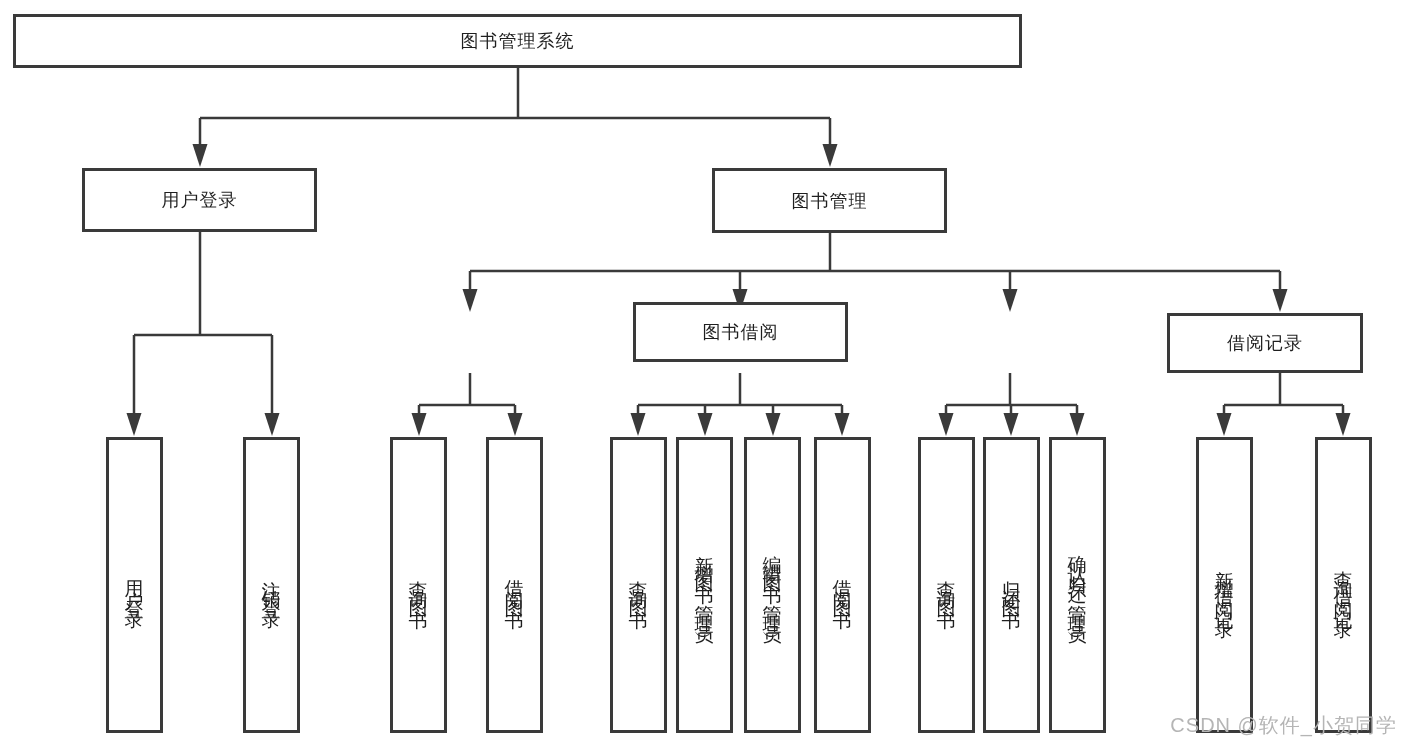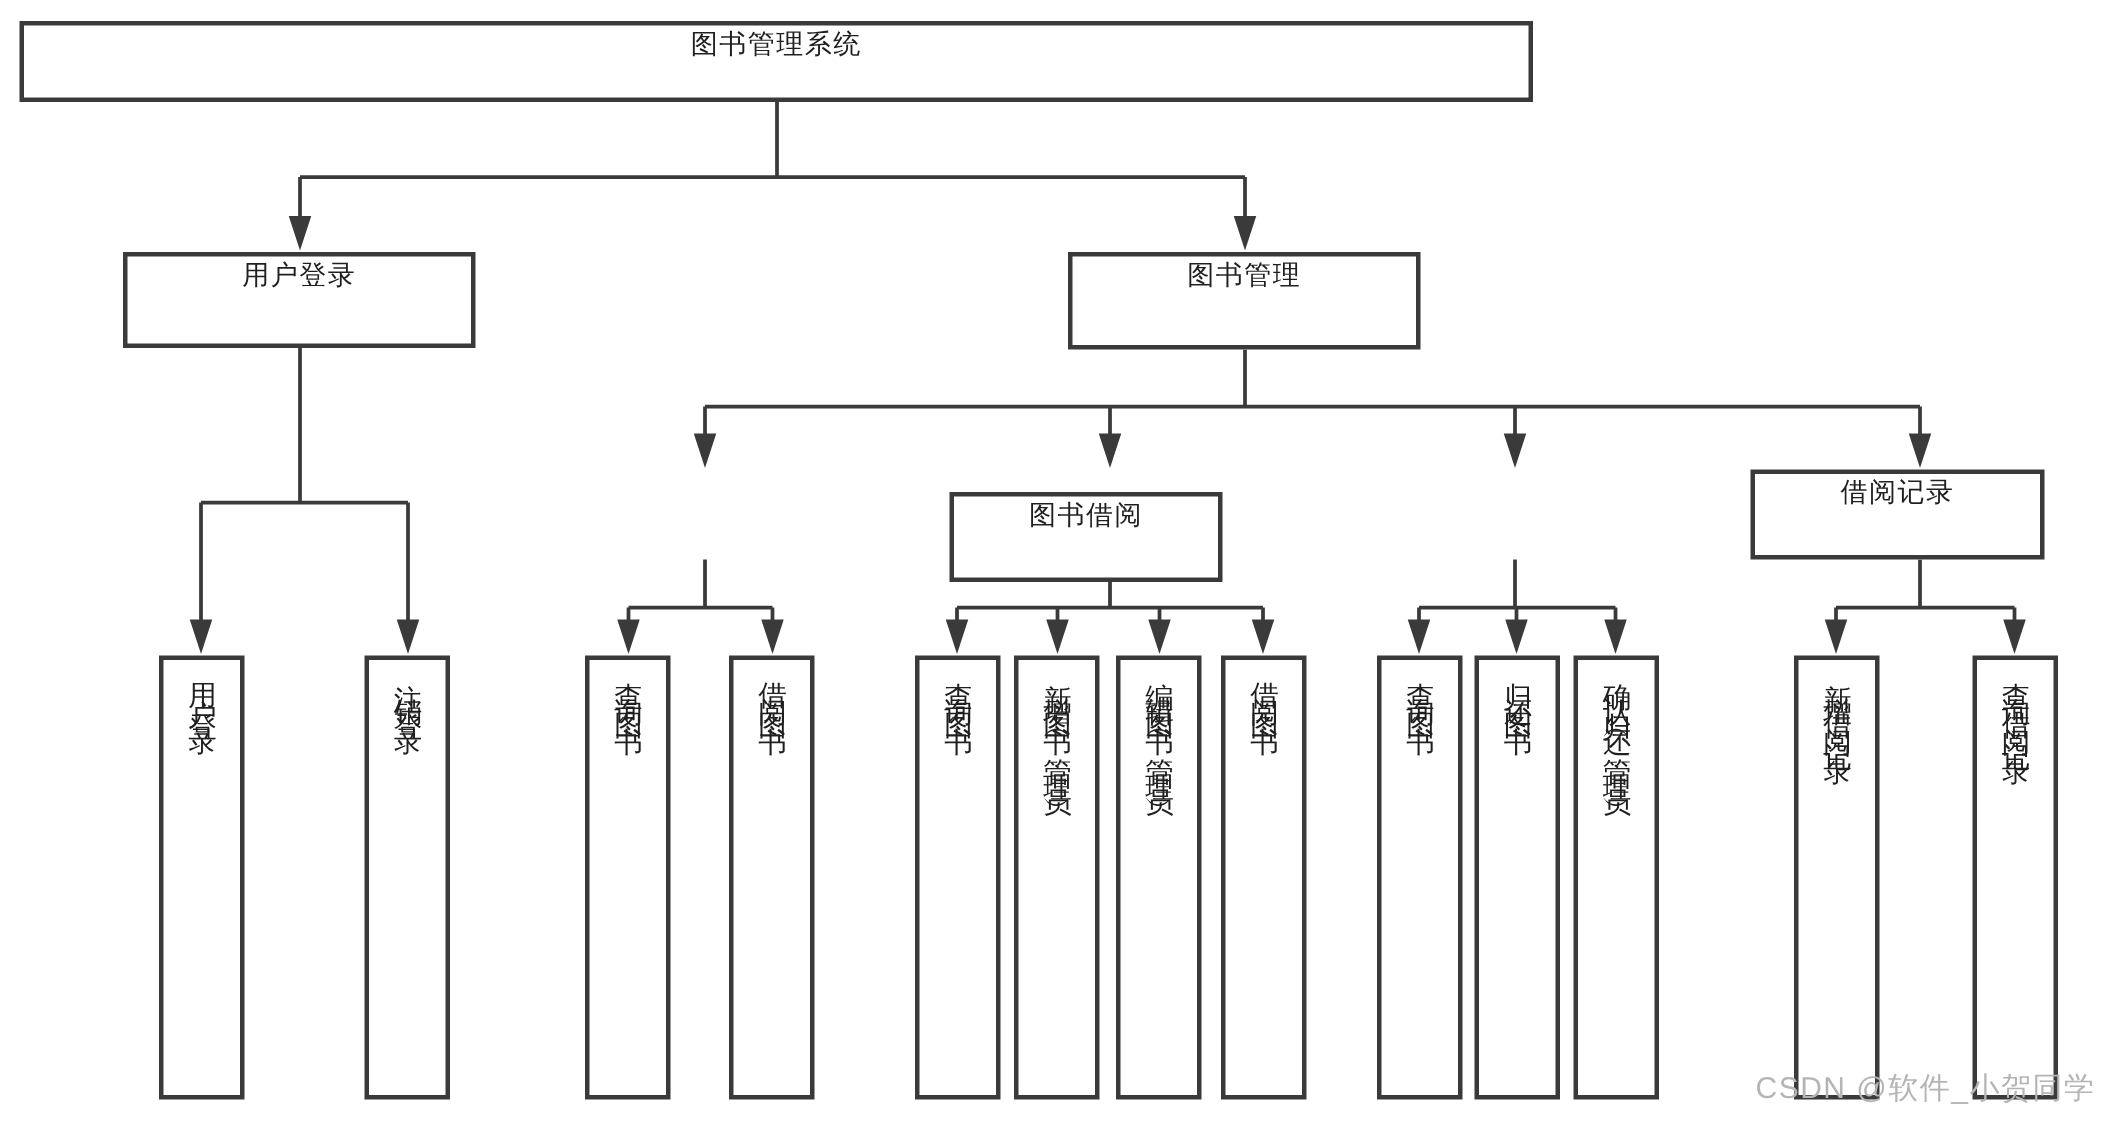--- a/index.html
+++ b/index.html
@@ -17,20 +17,21 @@
     color:var(--text);
     overflow:hidden;
   }
   #wires{position:absolute;left:0;top:0;z-index:1;}
   .node{
     position:absolute;
     box-sizing:border-box;
     background:#fff;
     border:3px solid var(--line);
     display:flex;
+    align-items:center;
     justify-content:center;
     z-index:2;
   }
   .hlabel{
     font-size:18px;
     letter-spacing:1px;
     white-space:nowrap;
   }
   .leaf .vlabel{
     writing-mode:vertical-rl;
@@ -129,21 +130,21 @@
     <span class="hlabel">图书管理系统</span>
   </div>
 
   <div class="node" style="left:82px;top:168px;width:235px;height:64px;">
     <span class="hlabel">用户登录</span>
   </div>
   <div class="node" style="left:712px;top:168px;width:235px;height:65px;">
     <span class="hlabel">图书管理</span>
   </div>
 
-  <div class="node" style="left:633px;top:328px;width:182px;height:60px;">
+  <div class="node" style="left:633px;top:302px;width:215px;height:60px;">
     <span class="hlabel">图书借阅</span>
   </div>
   <div class="node" style="left:1167px;top:313px;width:196px;height:60px;">
     <span class="hlabel">借阅记录</span>
   </div>
 
   <div class="node leaf" style="left:106px;top:437px;width:57px;height:296px;">
     <span class="vlabel">用户登录</span>
   </div>
   <div class="node leaf" style="left:243px;top:437px;width:57px;height:296px;">

